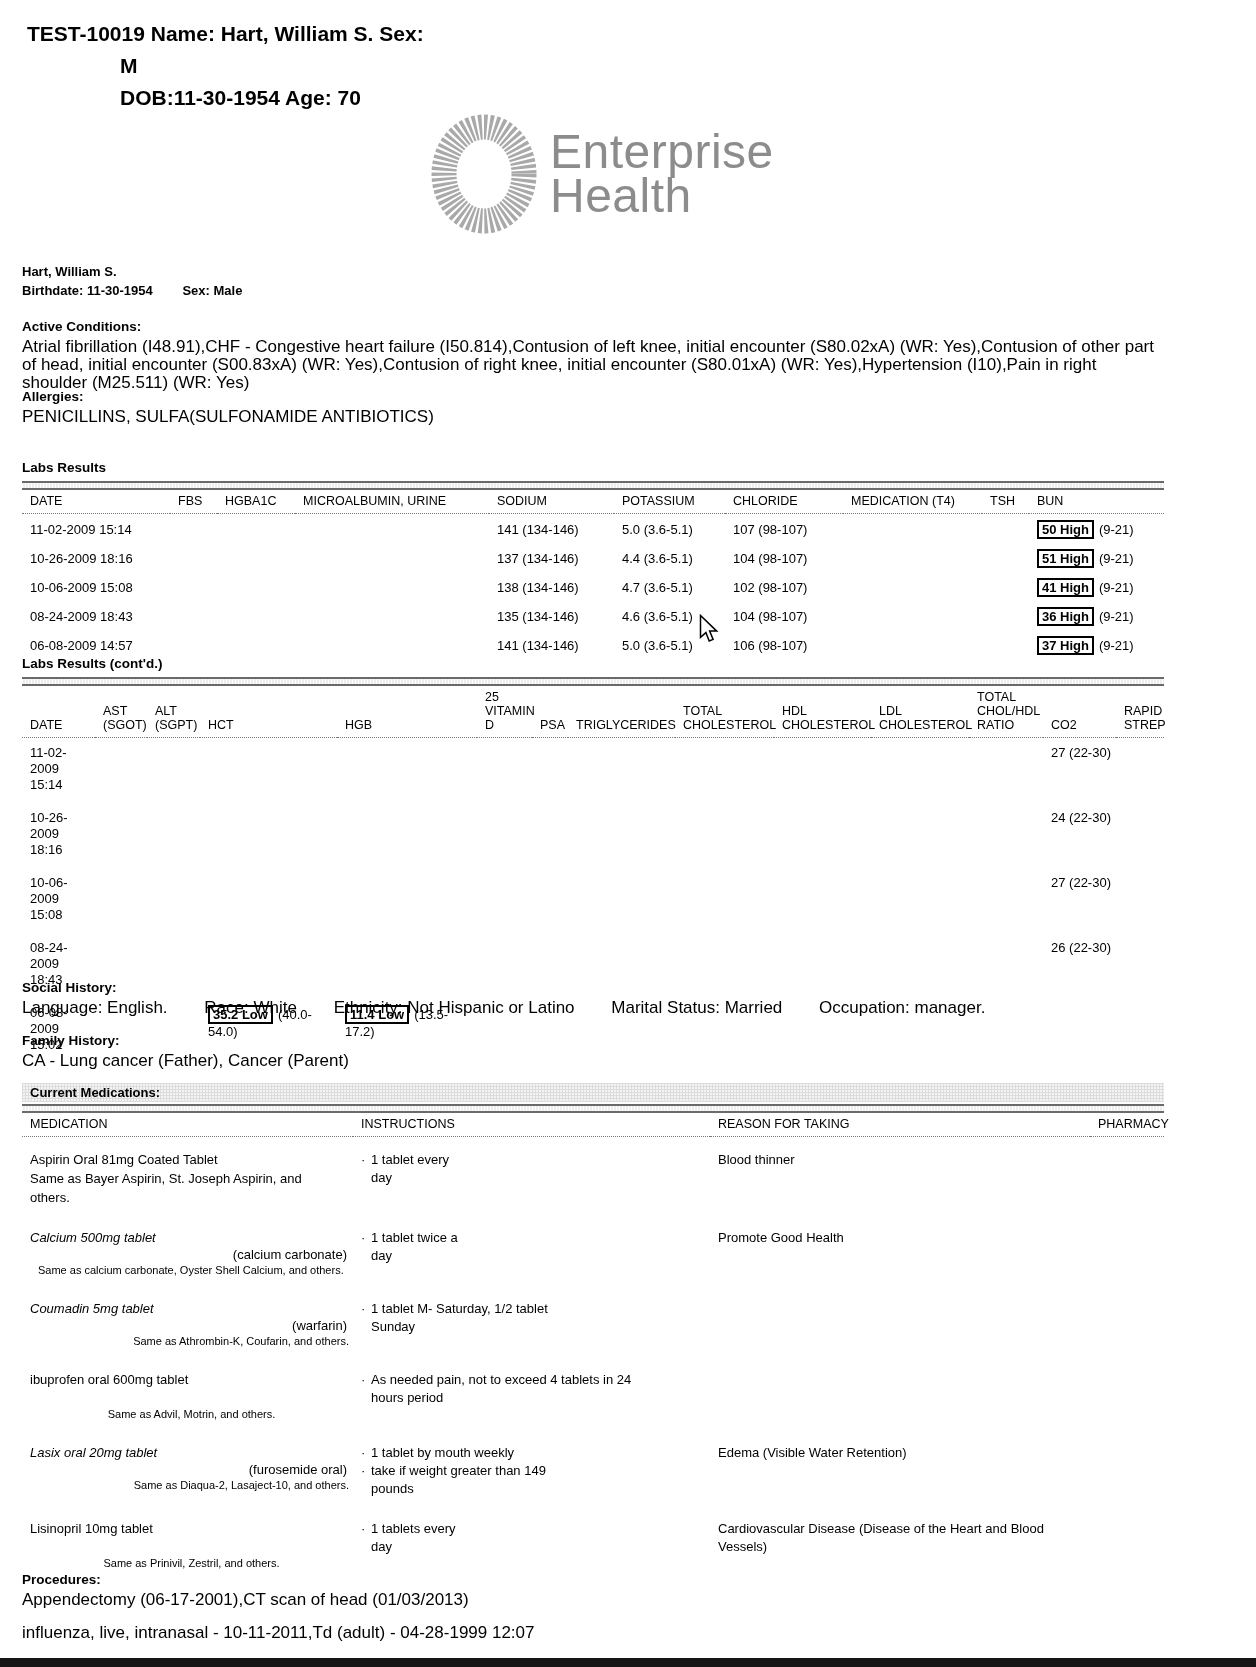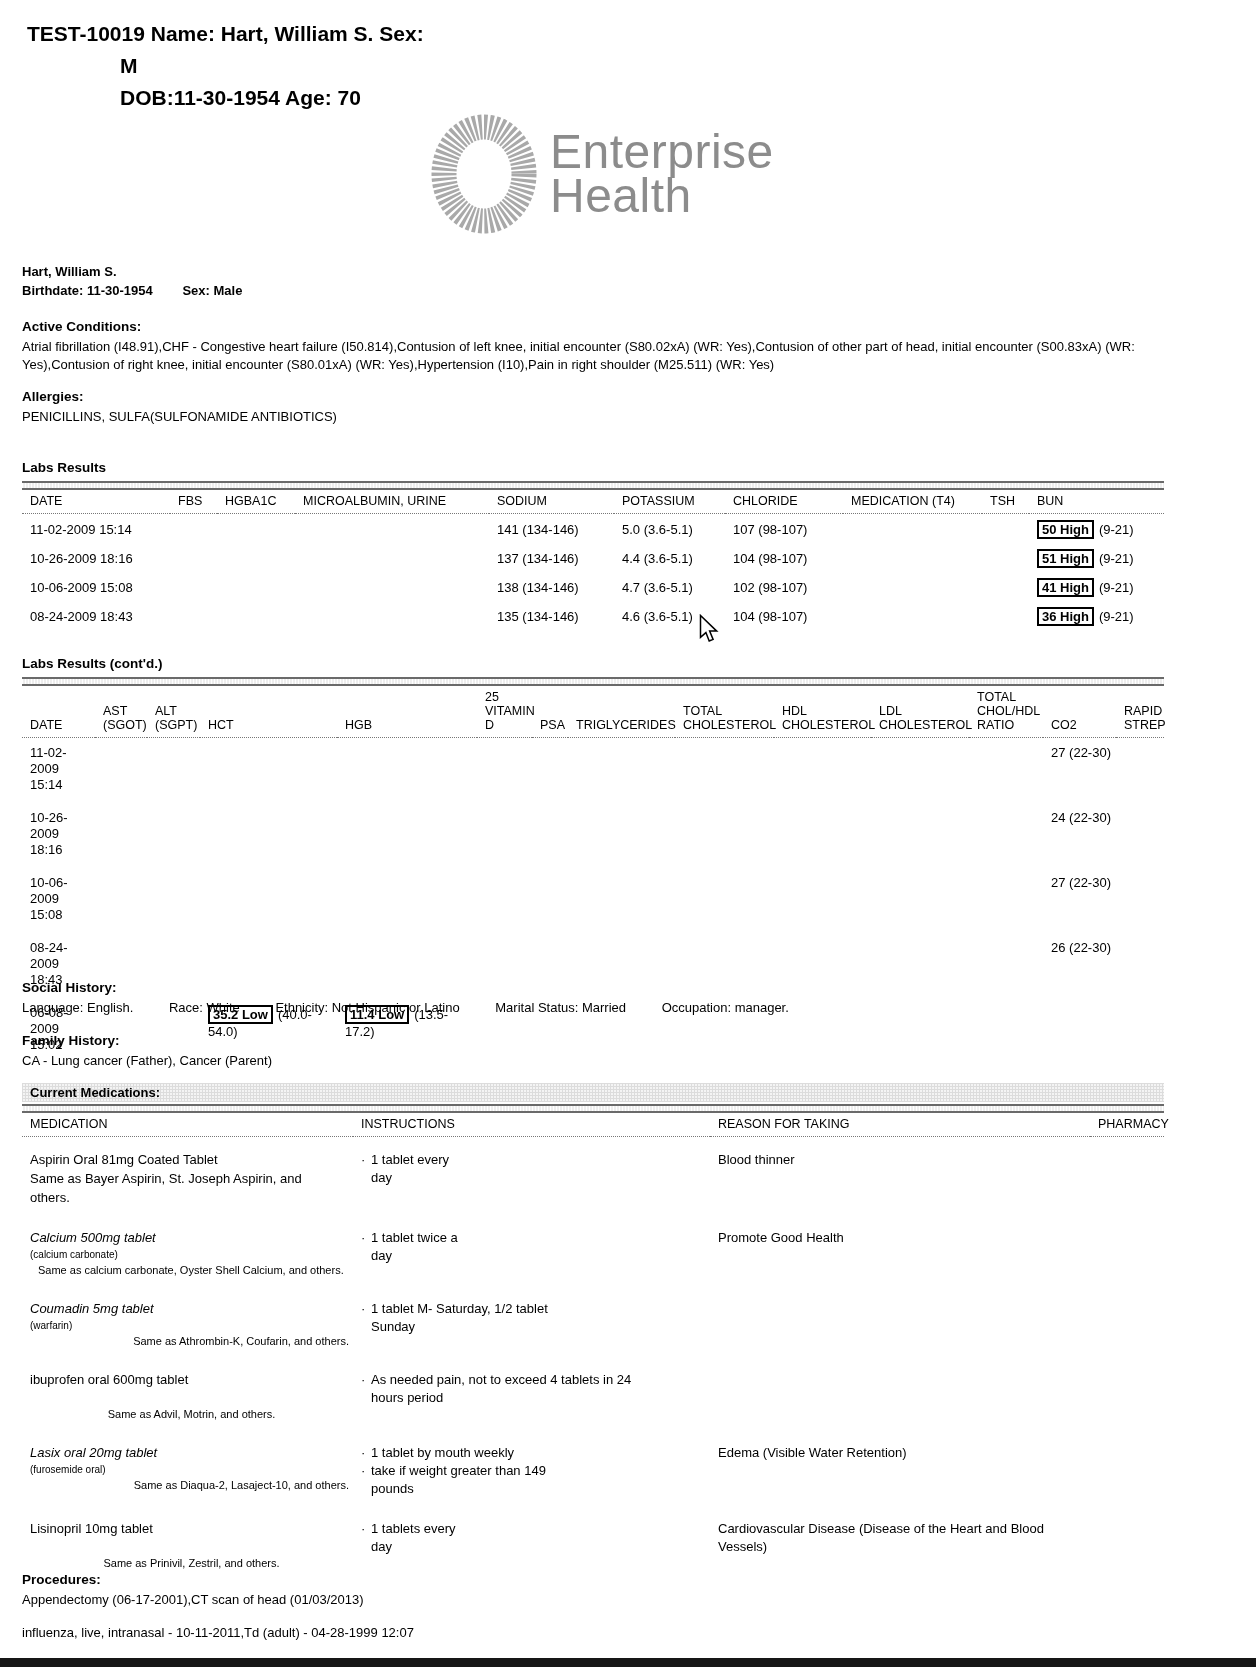--- a/index.html
+++ b/index.html
@@ -12,21 +12,21 @@
   .doc-title .indent{margin-left:93px;}
 
   
   .logo{left:430px;top:114px;display:flex;align-items:center;}
   .logo-text{margin-left:12px;font-size:48px;line-height:44px;color:#8c8c8c;letter-spacing:.5px;}
 
   
   .patient{left:22px;top:262px;font-size:13px;font-weight:bold;line-height:19px;}
   .patient .gap{margin-right:26px;}
   .sec-h{font-weight:bold;font-size:13.5px;line-height:17px;}
-  .sec-body{font-size:13px;line-height:18px;margin-top:3px;}
+  .sec-body{font-size:17px;line-height:18px;margin-top:3px;}
   .cond{left:22px;top:318px;width:1135px;}
   .allerg{left:22px;top:388px;width:1135px;}
   .social{left:22px;top:979px;width:1135px;}
   .social .sitem{display:inline-block;margin-right:32px;}
   .family{left:22px;top:1032px;width:1135px;}
   .procs{left:22px;top:1571px;width:1135px;}
   .immun{left:22px;top:1621px;width:1135px;}
 
   
   .rule2{height:5px;border-top:2px solid #6a6a6a;border-bottom:2px solid #6a6a6a;margin-top:5px;
@@ -52,21 +52,21 @@
   
   .meds-sec{left:22px;top:1083px;}
   .medbar{height:19px;box-sizing:border-box;padding-left:8px;font-weight:bold;font-size:13px;line-height:19px;
           background-color:#f4f4f4;
           background-image:linear-gradient(#dcdcdc 1px,transparent 1px),linear-gradient(90deg,#dcdcdc 1px,transparent 1px);
           background-size:3px 3px;}
   .meds td{vertical-align:top;font-size:13px;padding:14px 0 8px 8px;line-height:18px;}
   .meds th.right{text-align:right;padding-right:2px;}
   .med-name{font-size:13px;line-height:18px;}
   .italic{font-style:italic;}
-  .med-generic{font-size:10px;line-height:16px;text-align:left;padding-right:6px;}
+  .med-generic{font-size:13px;line-height:16px;text-align:right;padding-right:6px;}
   .med-sameas{font-size:11px;line-height:15px;}
   .sa-lg{font-size:13px;line-height:19px;max-width:290px;}
   .sa-left{margin-left:8px;}
   .sa-right{text-align:right;padding-right:4px;}
   .sa-center{text-align:center;}
   .sa-gap{margin-top:18px;}
   .instr-line{font-size:13px;line-height:18px;}
   .instr-line .bullet{display:inline-block;width:10px;}
   .instr-line.cont{padding-left:10px;}
   .reason-cell{padding-right:24px;}
@@ -185,20 +185,32 @@
           <td>08-24-2009 18:43</td>
             <td></td>
             <td></td>
             <td></td>
           <td>135 (134-146)</td>
             <td>4.6 (3.6-5.1)</td>
           <td>104 (98-107)</td>
             <td></td>
             <td></td>
           <td><span class="flag-box">36 High</span><span class="rng">(9-21)</span></td>
+        </tr>
+        <tr>
+          <td>06-08-2009 14:57</td>
+            <td></td>
+            <td></td>
+            <td></td>
+          <td>141 (134-146)</td>
+            <td>5.0 (3.6-5.1)</td>
+          <td>106 (98-107)</td>
+            <td></td>
+            <td></td>
+          <td><span class="flag-box">37 High</span><span class="rng">(9-21)</span></td>
         </tr>
       </tbody>
     </table>
   </div>
 
   <div class="abs labs2-sec">
     <div class="sec-h">Labs Results (cont'd.)</div>
     <div class="rule2"></div>
     <table class="labs2">
       <colgroup>

